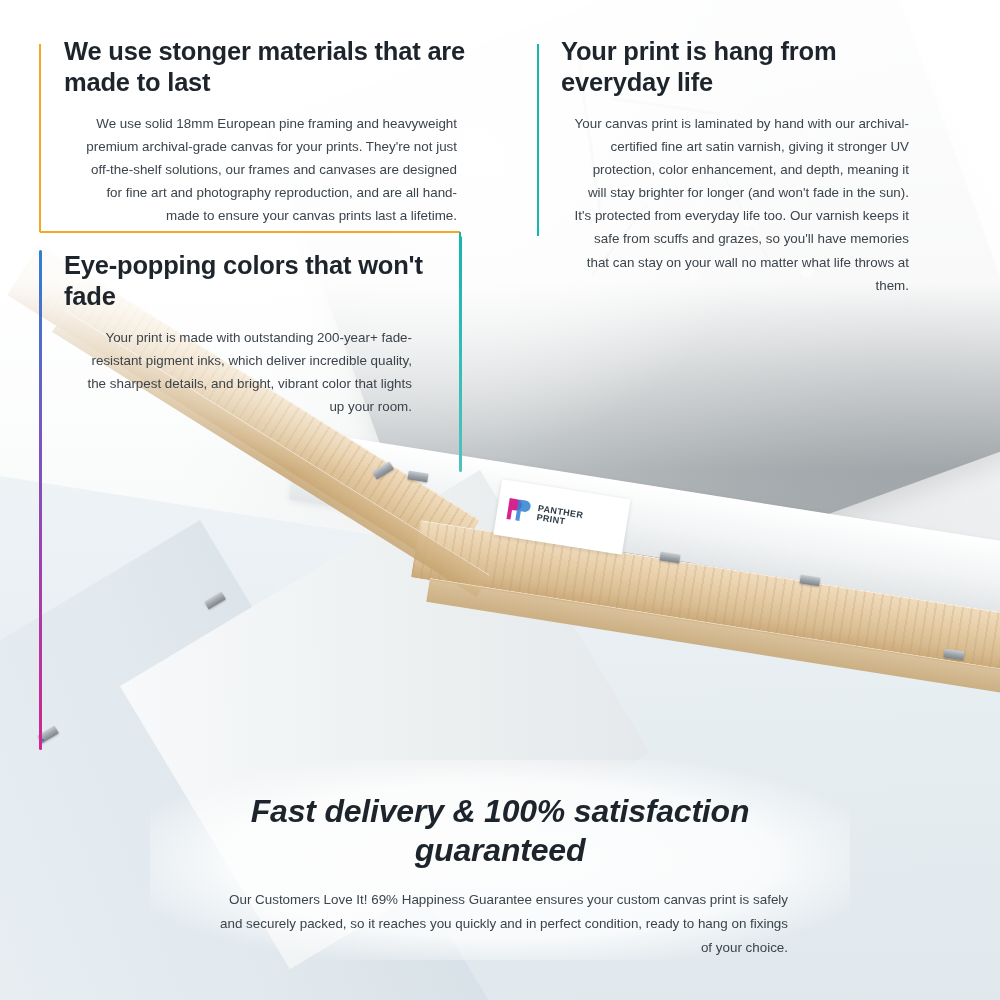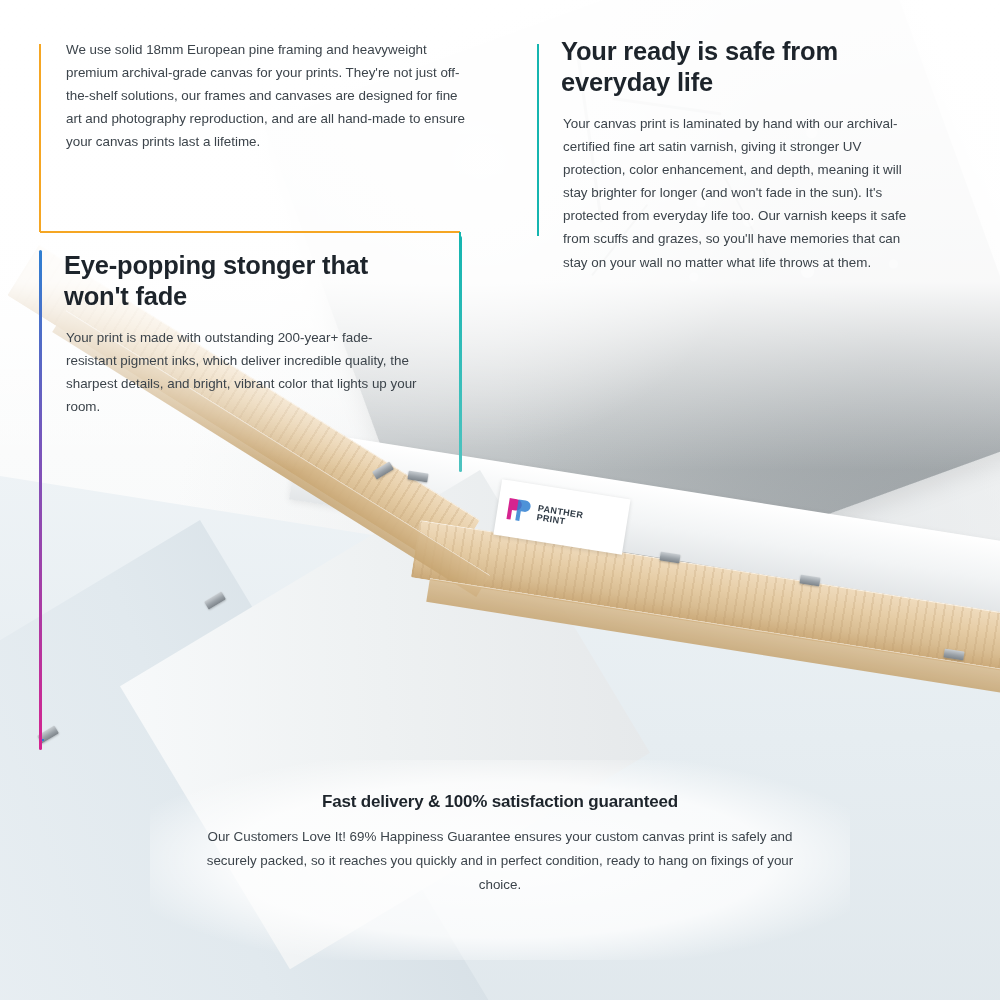--- a/index.html
+++ b/index.html
@@ -249,40 +249,42 @@
   }
   .block h2 {
     margin: 0 0 14px 0;
     font-size: 25.5px;
     line-height: 1.22;
     font-weight: bold;
     color: #1d242b;
     letter-spacing: -0.2px;
   }
   .block p {
-    margin: 2px;
+    margin: 12px;
     font-size: 13.4px;
     line-height: 1.72;
     color: #3c444b;
+    text-align: right;
   }
 
   #block-materials { left: 64px; top: 36px; width: 405px; }
   #block-safe      { left: 561px; top: 36px; width: 360px; }
   #block-colors    { left: 64px; top: 250px; width: 360px; }
 
   #block-delivery {
     left: 200px;
     top: 792px;
     width: 600px;
     text-align: center;
   }
   #block-delivery h2 {
-    font-size: 17px;
+    font-size: 32px;
     line-height: 1.22;
-    margin-bottom: 12px;
+    margin-bottom: 18px;
+    font-style: italic;
   }
   #block-delivery p {
     font-size: 13.4px;
     line-height: 1.8;
     color: #3c444b;
   }
 
   
   .connector {
     position: absolute;
@@ -357,30 +359,31 @@
 
     <path d="M538,44 L538,236" stroke="#15b5b0" stroke-width="2" fill="none"></path>
 
     <path d="M200,782 L800,782" stroke="#d5248f" stroke-width="2" fill="none" opacity="0"></path>
   </svg>
 
   <div class="accent-bar" style="left:39px; top:250px; height:500px; background:linear-gradient(180deg,#2f7fd1 0%,#7a55bb 40%,#d5248f 100%);"></div>
   <div class="accent-bar" style="left:459px; top:236px; height:236px; background:linear-gradient(180deg,#15b5b0 0%,#4fc3c0 100%);"></div>
 
   <div class="block" id="block-materials">
+    <h2>We use stonger materials that are made to last</h2>
     <p>We use solid 18mm European pine framing and heavyweight premium archival-grade canvas for your prints. They're not just off-the-shelf solutions, our frames and canvases are designed for fine art and photography reproduction, and are all hand-made to ensure your canvas prints last a lifetime.</p>
   </div>
 
   <div class="block" id="block-safe">
-    <h2>Your ready is safe from everyday life</h2>
+    <h2>Your print is hang from everyday life</h2>
     <p>Your canvas print is laminated by hand with our archival-certified fine art satin varnish, giving it stronger UV protection, color enhancement, and depth, meaning it will stay brighter for longer (and won't fade in the sun). It's protected from everyday life too. Our varnish keeps it safe from scuffs and grazes, so you'll have memories that can stay on your wall no matter what life throws at them.</p>
   </div>
 
   <div class="block" id="block-colors">
-    <h2>Eye-popping stonger that won't fade</h2>
+    <h2>Eye-popping colors that won't fade</h2>
     <p>Your print is made with outstanding 200-year+ fade-resistant pigment inks, which deliver incredible quality, the sharpest details, and bright, vibrant color that lights up your room.</p>
   </div>
 
   <div class="block" id="block-delivery">
     <h2>Fast delivery &amp; 100% satisfaction guaranteed</h2>
     <p>Our Customers Love It! 69% Happiness Guarantee ensures your custom canvas print is safely and securely packed, so it reaches you quickly and in perfect condition, ready to hang on fixings of your choice.</p>
   </div>
 
 </div>
 

